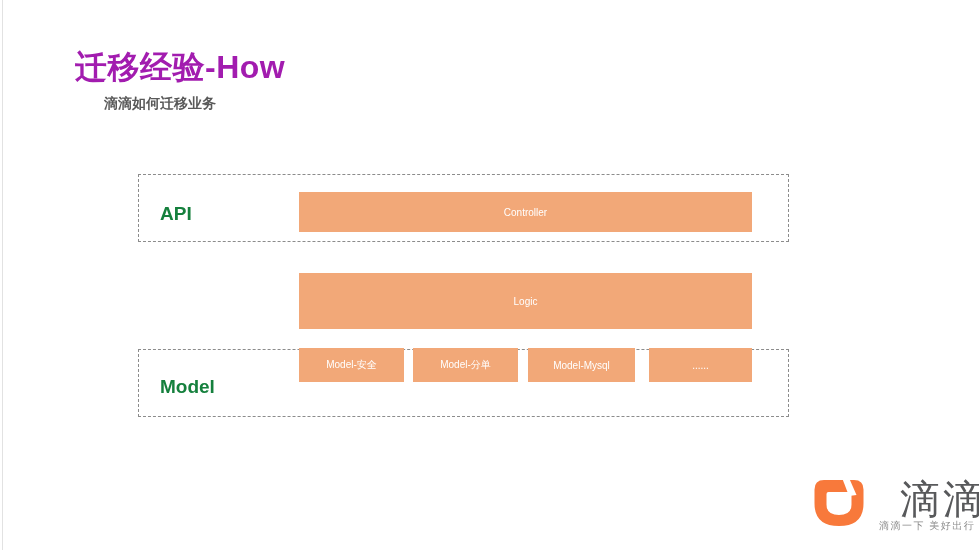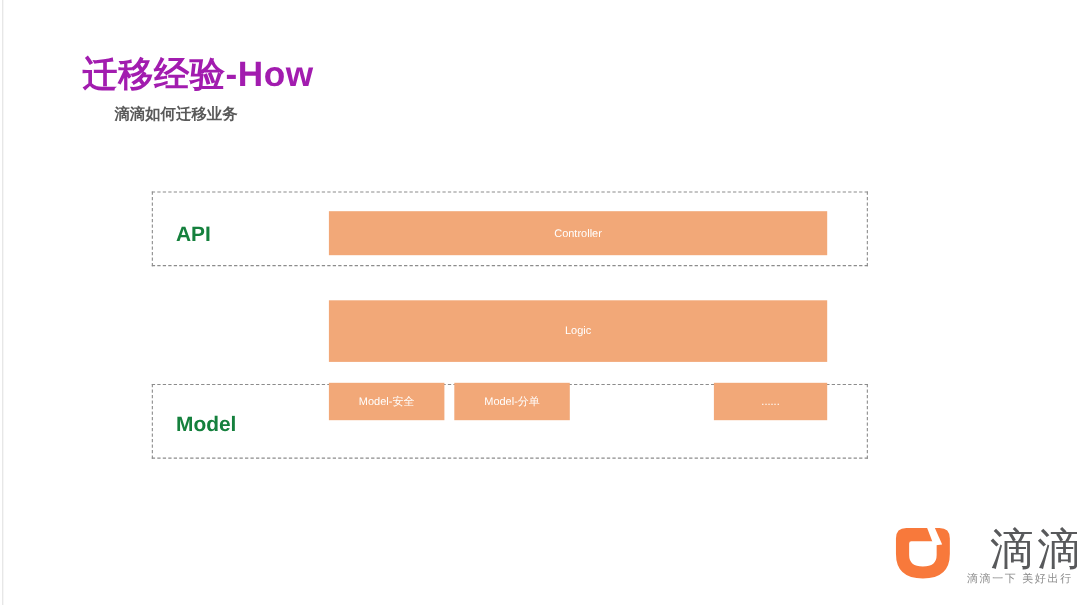--- a/index.html
+++ b/index.html
@@ -84,20 +84,21 @@
   <div class="dashed-box api-box"></div>
   <div class="row-label api-label">API</div>
   <div class="bar controller-bar">Controller</div>
 
   <div class="bar logic-bar">Logic</div>
 
   <div class="dashed-box model-box"></div>
   <div class="row-label model-label">Model</div>
   <div class="bar model-item model-item-0">Model-安全</div>
   <div class="bar model-item model-item-1">Model-分单</div>
+  <div class="bar model-item model-item-2">Model-Mysql</div>
   <div class="bar model-item model-item-3">......</div>
 
   <div class="logo-group">
     <svg class="didi-glyph" viewBox="0 0 104 98" aria-hidden="true">
       <path fill-rule="evenodd" fill="#F8793B" d="M 22 3 H 82 Q 101 3 101 22 V 50 Q 101 95 52 95 Q 3 95 3 50 V 22 Q 3 3 22 3 Z
            M 31 27 Q 27 27 27 31 V 52 Q 27 73 52 73 Q 77 73 77 52 V 31 Q 77 27 73 27 Z"></path>
       <polygon fill="#ffffff" points="59,1 73,1 87,33 72,35"></polygon>
     </svg>
     <div class="didi-wordmark">滴滴</div>
     <div class="didi-tagline">滴滴一下 美好出行</div>

